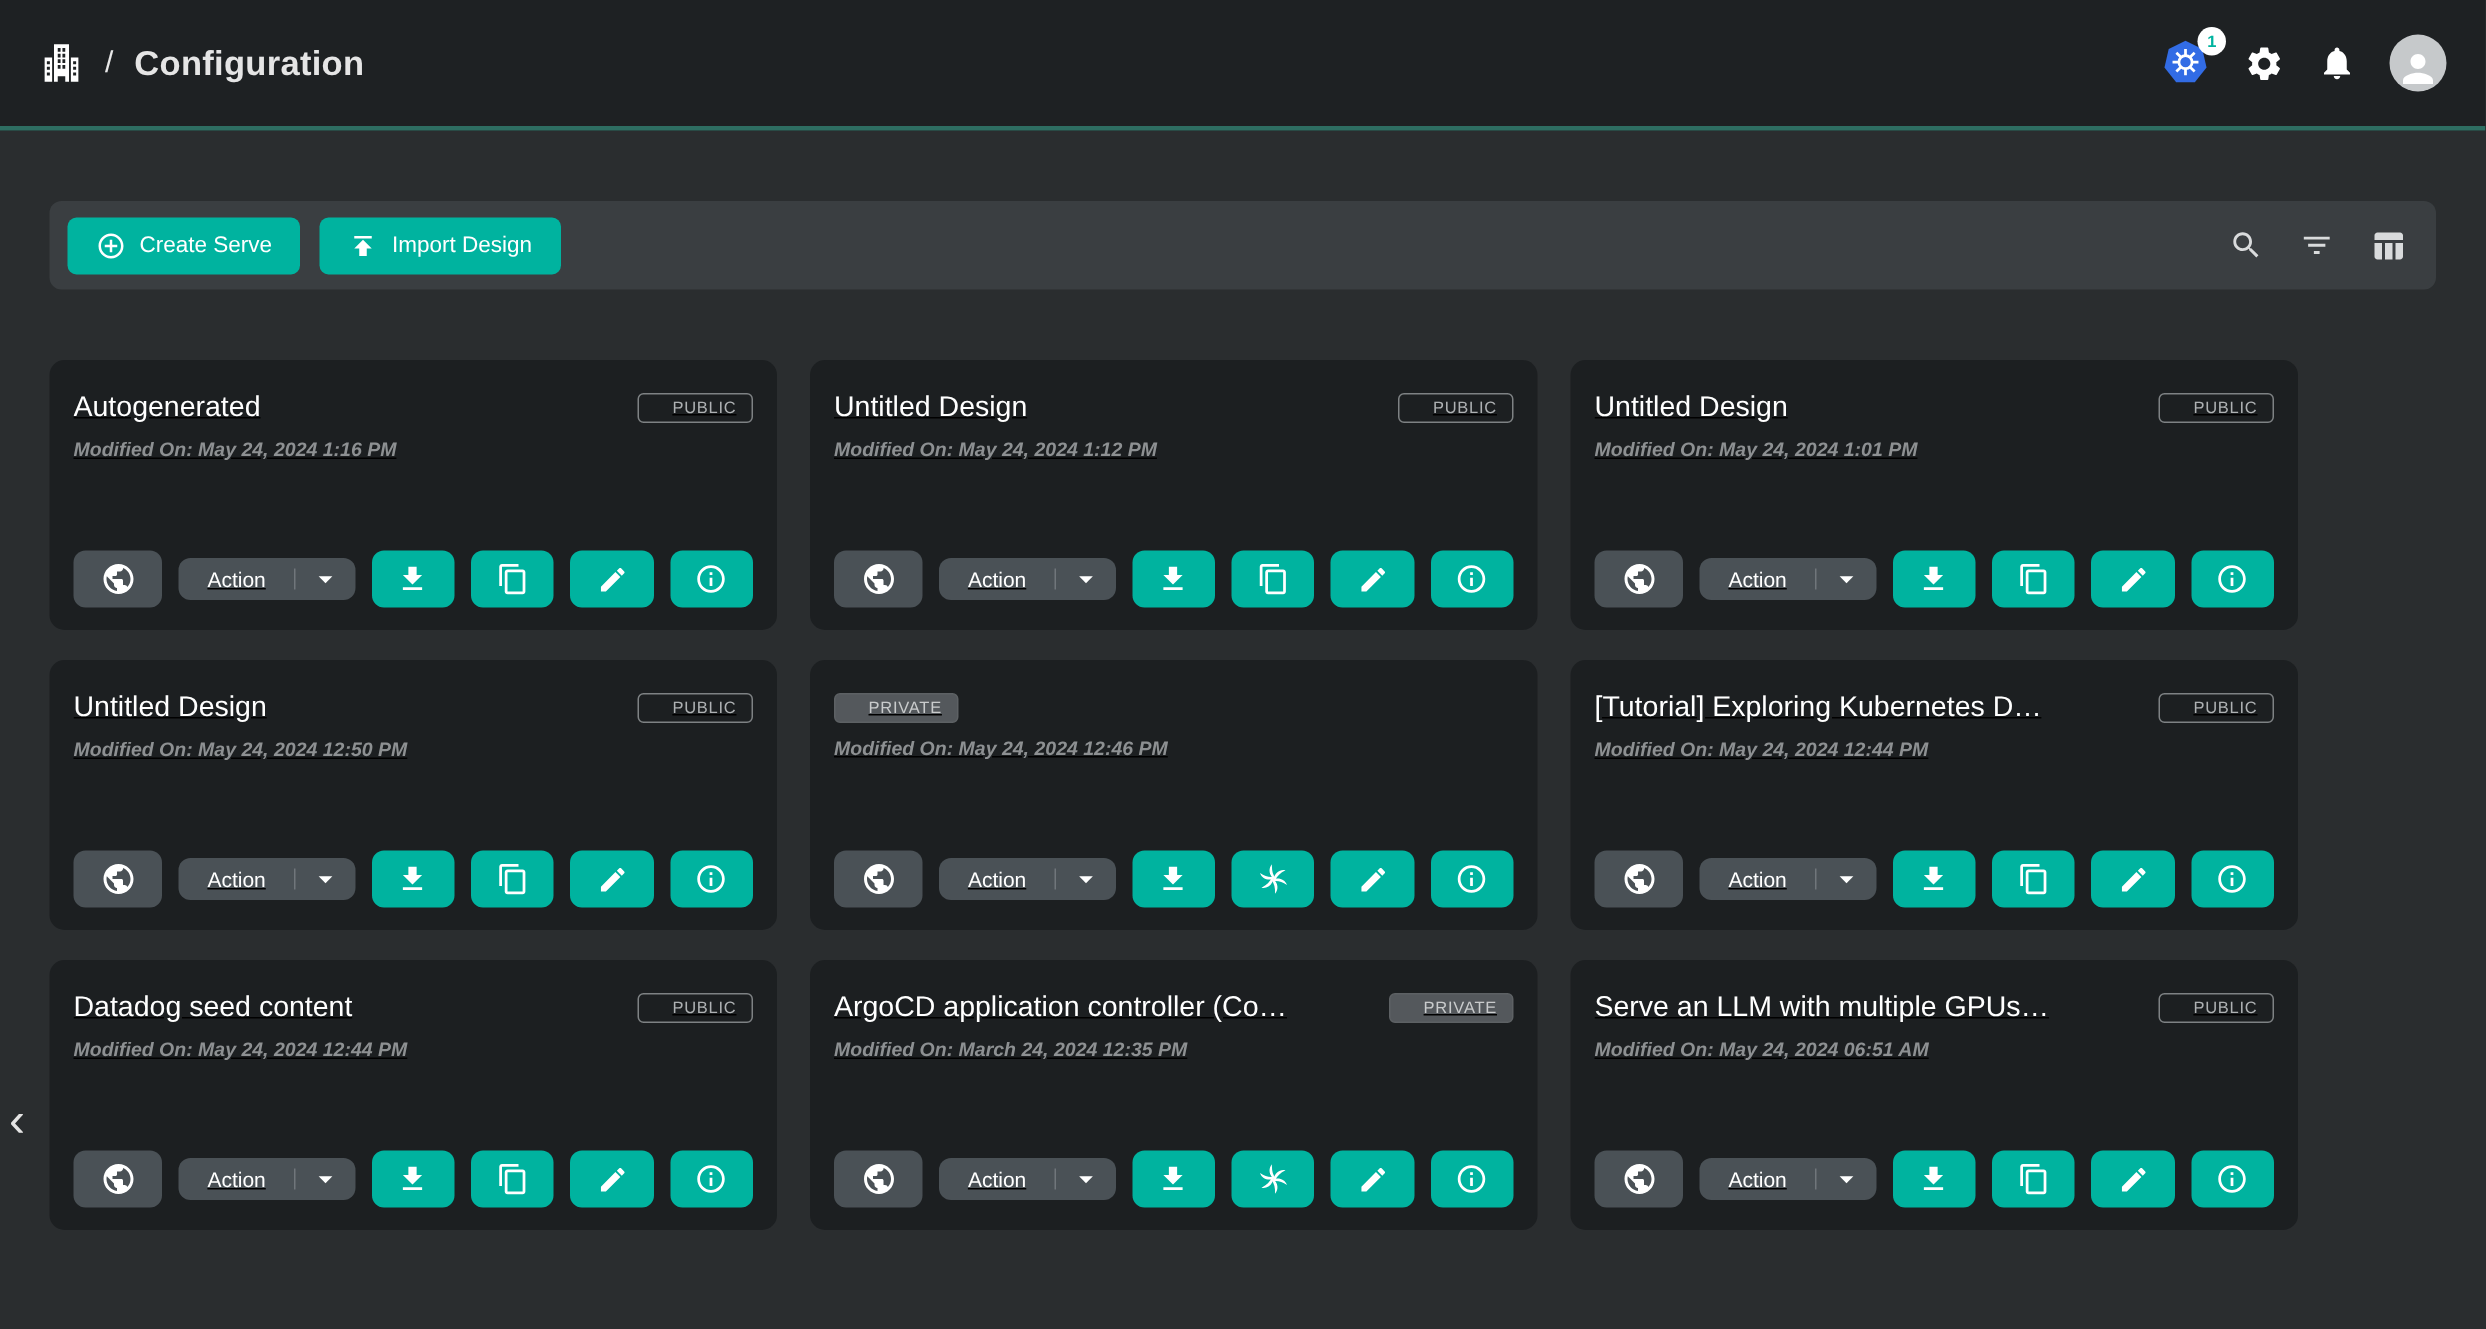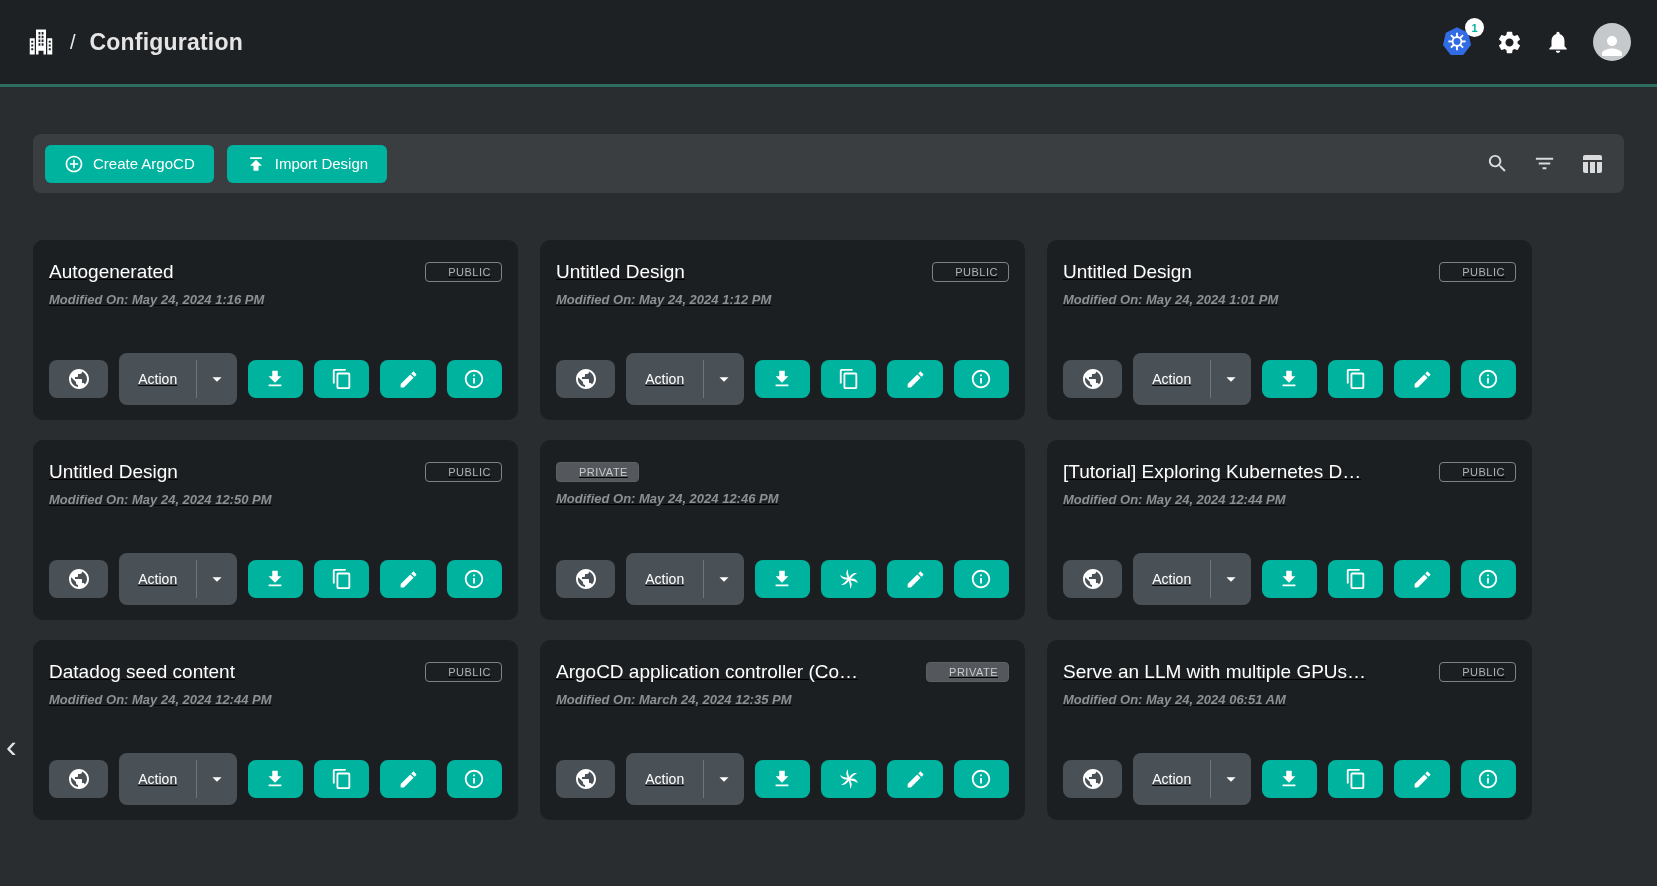--- a/index.html
+++ b/index.html
@@ -66,21 +66,21 @@
     margin-top:8px; font-size:11px; letter-spacing:0.5px; border-radius:4px;
     padding:4px 10px 3px 22px; line-height:1; flex-shrink:0;
   }
   .badge.public  { color:#AEB1B3; border:1px solid #7E8284; background:transparent; }
   .badge.private { color:#C9CBCC; border:1px solid #5D6164; background:#54585C; }
   .modified { margin-top:9px; font-size:13px; font-style:italic; font-weight:600; color:#8D9092; }
   .actions { margin-top:auto; display:flex; align-items:center; gap:11px; }
   .btn { border:none; cursor:pointer; height:38px; border-radius:8px; display:flex; align-items:center; justify-content:center; padding:0; }
   .btn-gray { background:#4A5156; color:#fff; }
   .globe-btn { width:60px; }
-  .action-split { display:flex; align-items:stretch; height:52px; background:#4A5156; border-radius:8px; overflow:hidden; }
+  .action-split { display:flex; align-items:stretch; height:28px; background:#4A5156; border-radius:8px; overflow:hidden; }
   .action-main { border:none; background:transparent; color:#fff; font-size:14px; font-family:inherit; padding:0 19px; cursor:pointer; }
   .action-divider { width:1px; background:#70767B; margin:7px 0; }
   .action-caret { border:none; background:transparent; color:#fff; width:41px; cursor:pointer; display:flex; align-items:center; justify-content:center; }
   .btn-teal { width:56px; background:#00B39F; color:#fff; }
 
   
   .sidebar-toggle {
     position:absolute; left:2px; top:728px;
     background:none; border:none; color:#E4E4E4; font-size:32px; line-height:1;
     cursor:pointer; padding:2px 4px; font-family:inherit;
@@ -144,21 +144,21 @@
 
 <main class="content">
 
   <div class="toolbar">
     <button class="btn-teal-lg">
       <span>
         <svg width="20" height="20" viewBox="0 0 24 24" fill="#fff">
           <path d="M13 7h-2v4H7v2h4v4h2v-4h4v-2h-4V7zm-1-5C6.48 2 2 6.48 2 12s4.48 10 10 10 10-4.48 10-10S17.52 2 12 2zm0 18c-4.41 0-8-3.59-8-8s3.59-8 8-8 8 3.59 8 8-3.59 8-8 8z"></path>
         </svg>
       </span>
-      <span>Create ArgoCD</span>
+      <span>Create Serve</span>
     </button>
 
     <button class="btn-teal-lg">
       <span>
         <svg width="20" height="20" viewBox="0 0 24 24" fill="#fff">
           <path d="M5 4v2h14V4H5zm0 10h4v6h6v-6h4l-7-7-7 7z"></path>
         </svg>
       </span>
       <span>Import Design</span>
     </button>

